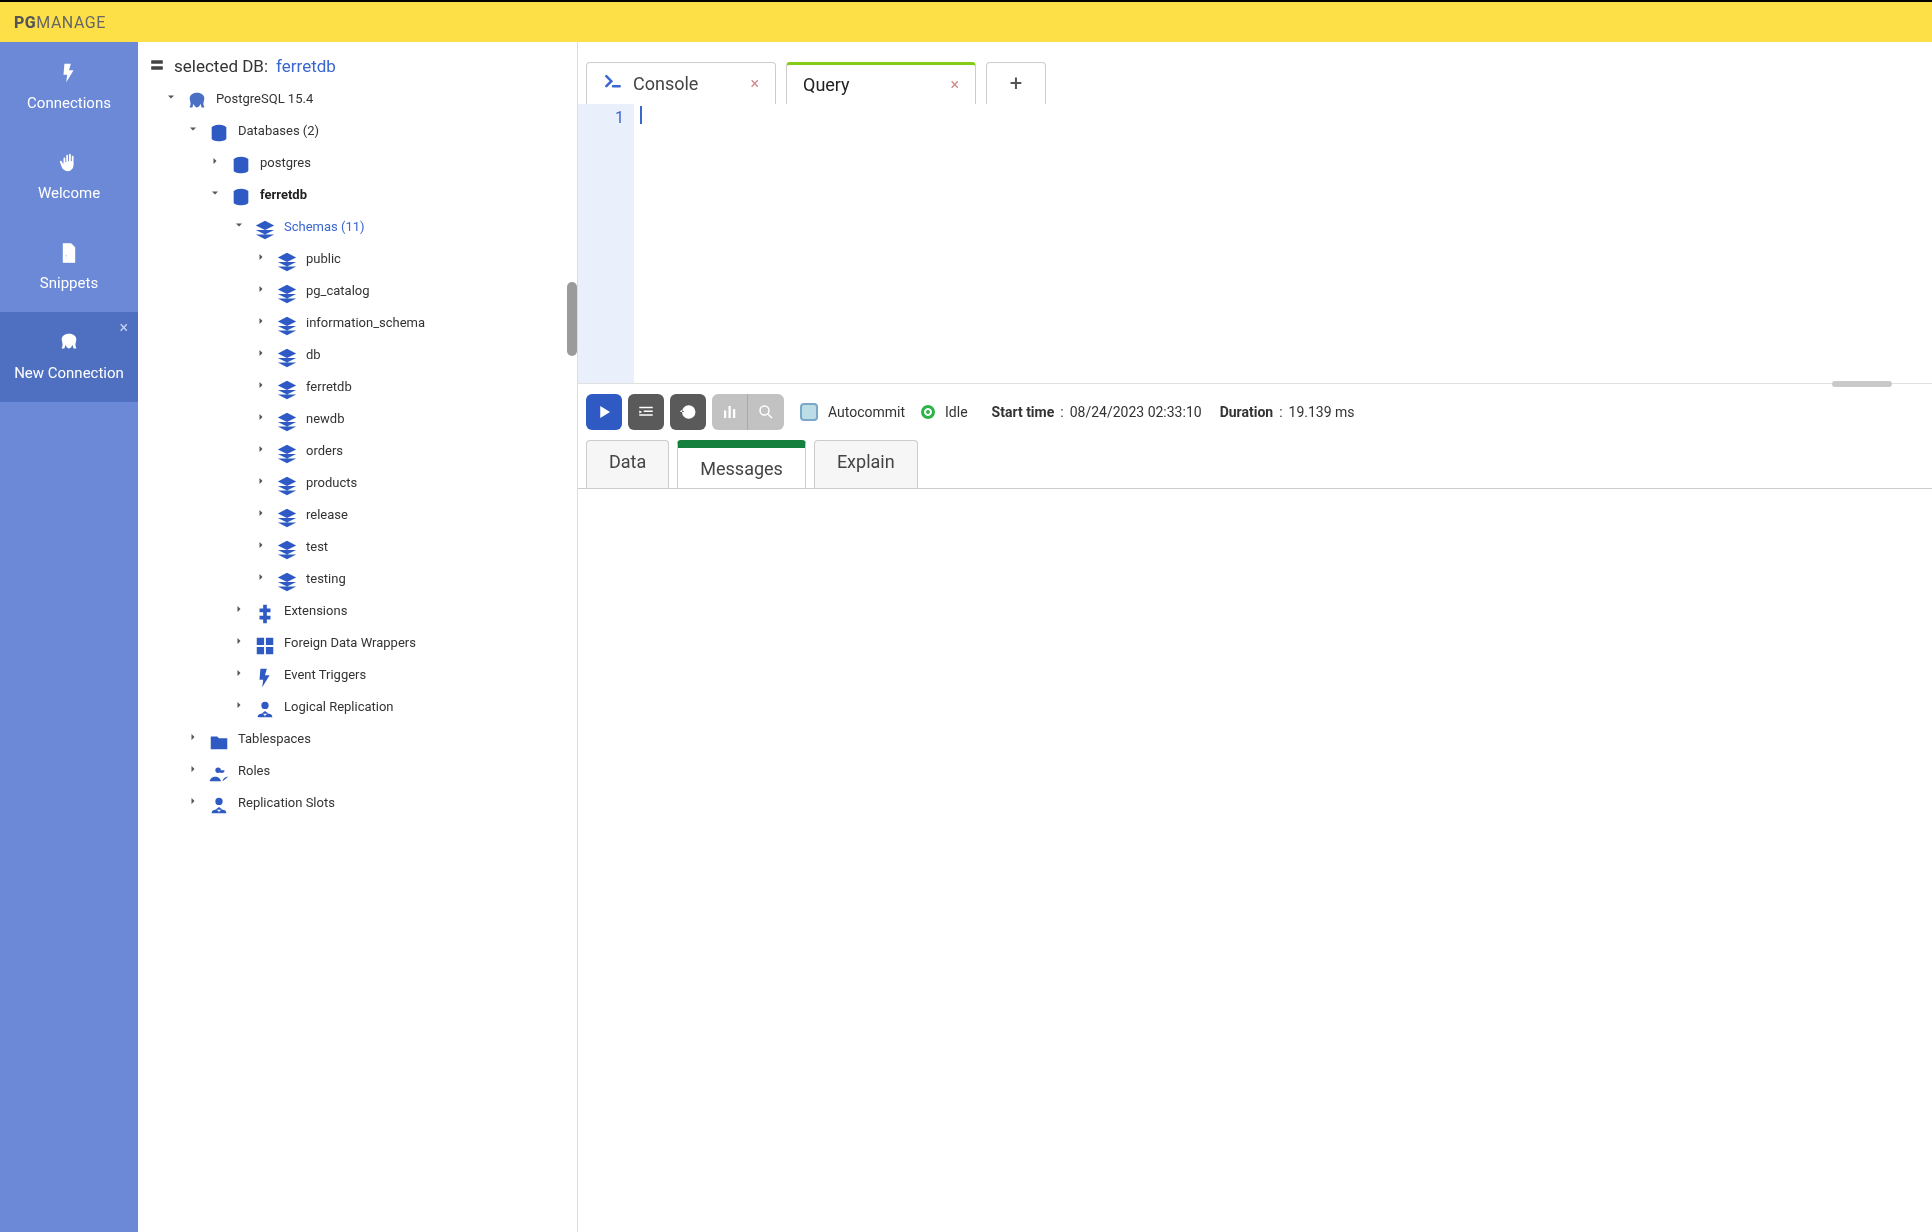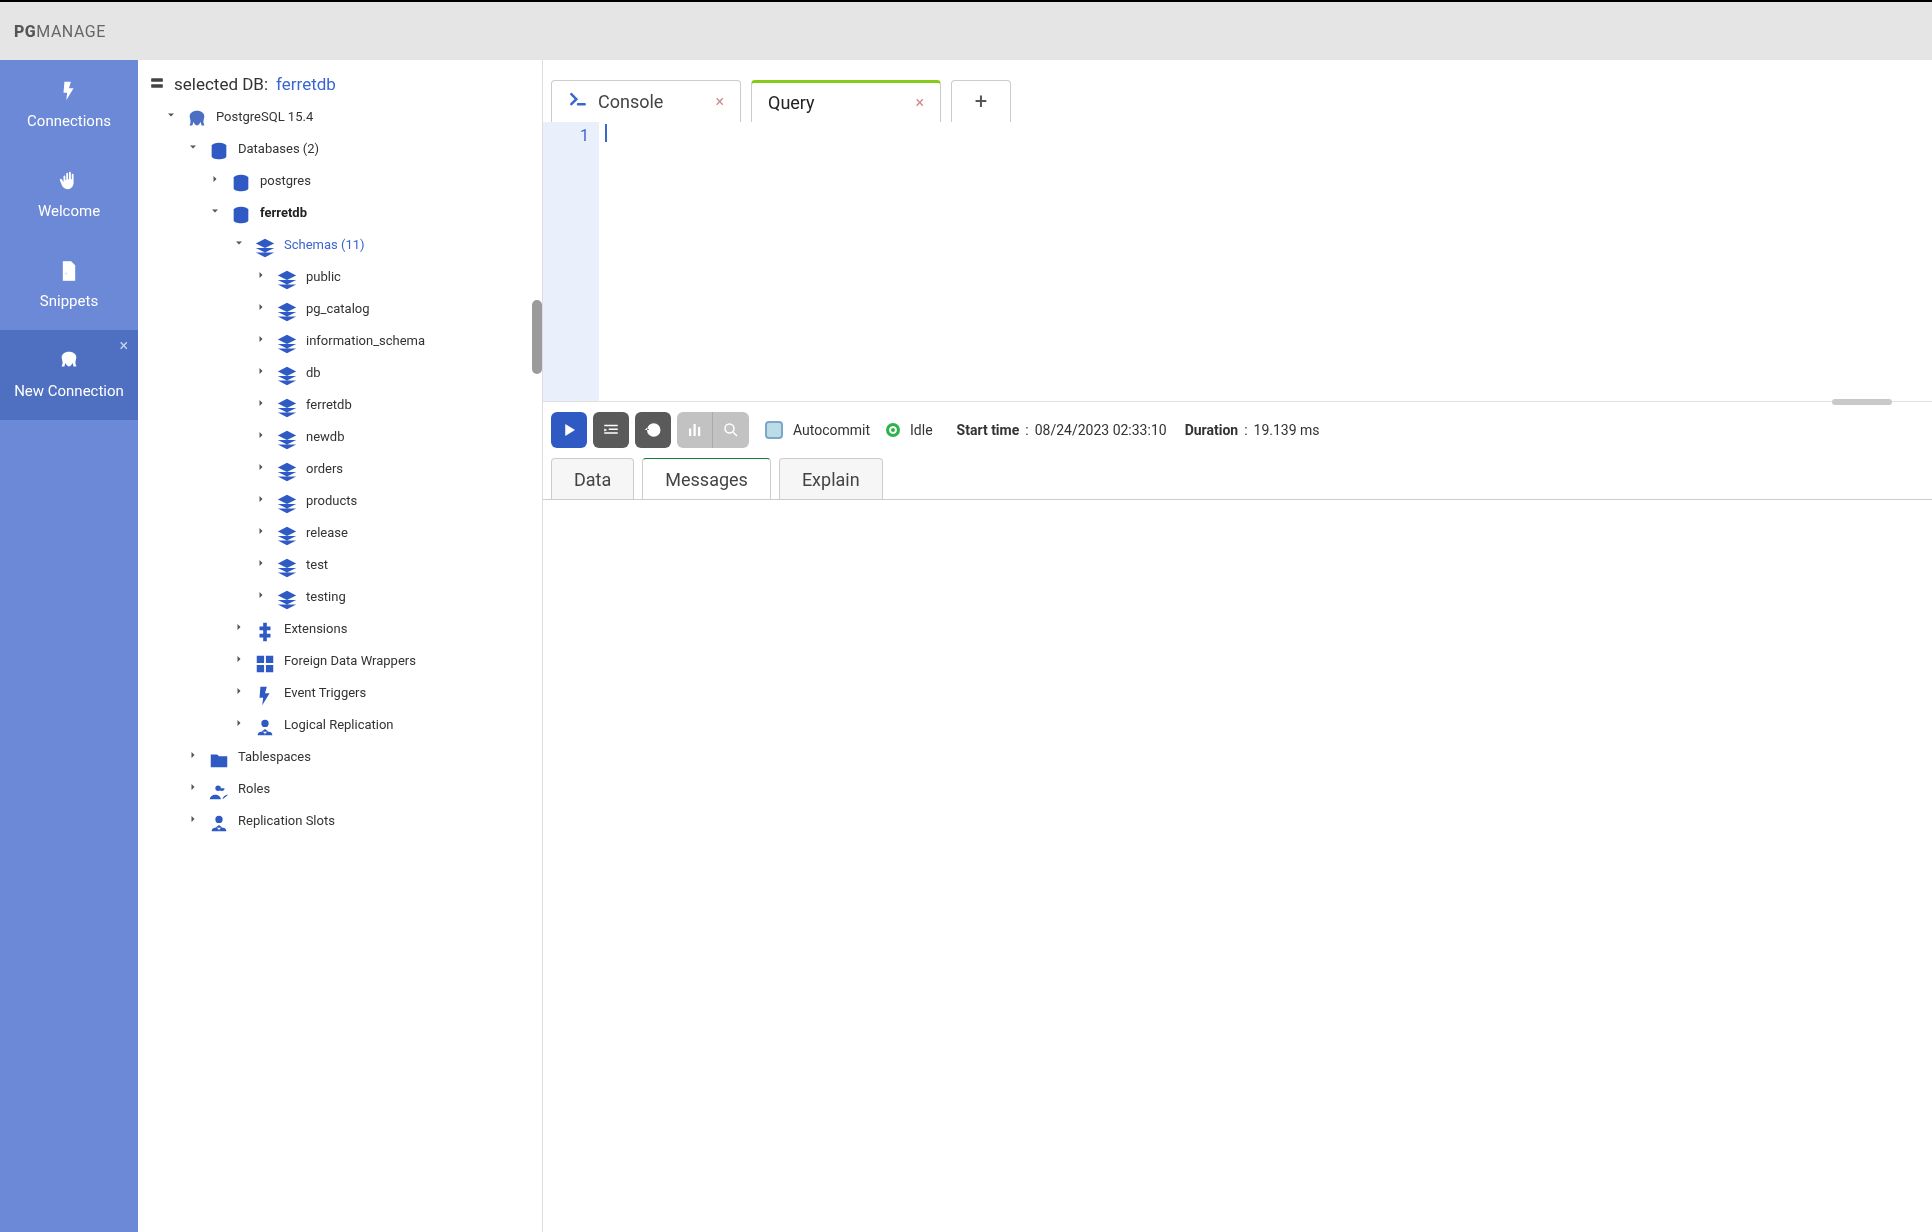--- a/index.html
+++ b/index.html
@@ -1,29 +1,29 @@
 <!DOCTYPE html>
 <html><head>
 <meta charset="utf-8">
 <style>
 * { box-sizing: border-box; margin: 0; padding: 0; }
 body { font-family: -apple-system, BlinkMacSystemFont, "Segoe UI", Roboto, sans-serif; font-size: 14px; color: #333; background: #fff; overflow: hidden; }
 .app { display: flex; flex-direction: column; height: 100vh; }
-.top-bar { height: 60px; background: #e5e5e5; border-top: 2px solid #000; display: flex; align-items: center; padding: 0 14px; }
+.top-bar { height: 42px; background: #fde047; border-top: 2px solid #000; display: flex; align-items: center; padding: 0 14px; }
 .logo { font-size: 16px; font-weight: 400; color: #666; letter-spacing: 0.5px; }
 .logo b { font-weight: 800; color: #555; }
 .body { flex: 1; display: flex; overflow: hidden; }
 
 .sidebar { width: 138px; background: #6b89d6; color: #fff; display: flex; flex-direction: column; }
 .side-item { display: flex; flex-direction: column; align-items: center; justify-content: center; padding: 20px 6px; gap: 10px; cursor: pointer; font-size: 15px; position: relative; }
 .side-item.active { background: #4f6fc1; }
 .side-item .close-x { position: absolute; top: 6px; right: 10px; font-size: 16px; color: #c8d4f0; }
 .side-icon { width: 22px; height: 22px; fill: #fff; }
 
-.tree-panel { width: 405px; border-right: 1px solid #ddd; position: relative; overflow-y: auto; padding: 10px 8px 20px 8px; }
+.tree-panel { width: 440px; border-right: 1px solid #ddd; position: relative; overflow-y: auto; padding: 10px 8px 20px 8px; }
 .tree-panel::after { content: ""; position: absolute; right: 0; top: 240px; width: 10px; height: 74px; background: #9b9b9b; border-radius: 5px; }
 .selected-db { display: flex; align-items: center; gap: 8px; font-size: 17px; padding: 4px 2px; }
 .selected-db .link { color: #3a66d0; }
 .tree { margin-top: 6px; }
 .tree-row { display: flex; align-items: flex-start; gap: 8px; padding: 5px 0; font-size: 13px; cursor: pointer; white-space: nowrap; }
 .tree-row.bold { font-weight: 700; color: #222; }
 .tree-row.link { color: #3a66d0; }
 .caret { width: 14px; display: inline-flex; justify-content: center; color: #555; }
 .caret svg { width: 12px; height: 12px; fill: currentColor; }
 .ticon { width: 22px; height: 22px; display: inline-flex; align-items: center; justify-content: center; }
@@ -59,21 +59,21 @@
 .tbtn-group { display: flex; border-radius: 6px; overflow: hidden; }
 .tbtn-group .tbtn { border-radius: 0; }
 .tbtn-group .tbtn:first-child { border-right: 1px solid #aaa; }
 .chk { width: 18px; height: 18px; border: 2px solid #7aa8c8; border-radius: 4px; background: #bcdce8; display: inline-block; margin: 0 4px 0 10px; }
 .status-dot { width: 14px; height: 14px; border-radius: 50%; background: #2cb34a; display: inline-block; margin: 0 4px 0 10px; border: 3px solid #2cb34a; box-shadow: inset 0 0 0 2px #fff; }
 .toolbar .lbl { color: #333; }
 .toolbar .bold { font-weight: 700; }
 
 .result-tabs { display: flex; gap: 8px; padding: 0 8px; }
 .rtab { padding: 10px 22px; border: 1px solid #ccc; border-bottom: none; border-radius: 4px 4px 0 0; background: #f6f6f6; font-size: 18px; color: #444; cursor: pointer; }
-.rtab.active { background: #fff; border-top: 1px solid #15803d; }
+.rtab.active { background: #fff; border-top: 8px solid #15803d; }
 .results { flex: 1; border-top: 1px solid #ccc; margin-top: -1px; }
 
 .db-bar-icon svg { width: 18px; height: 14px; fill: #444; }
 </style>
 </head>
 <body>
 
 <div class="app">
   <div class="top-bar">
     <span class="logo"><b>PG</b><span>MANAGE</span></span>

